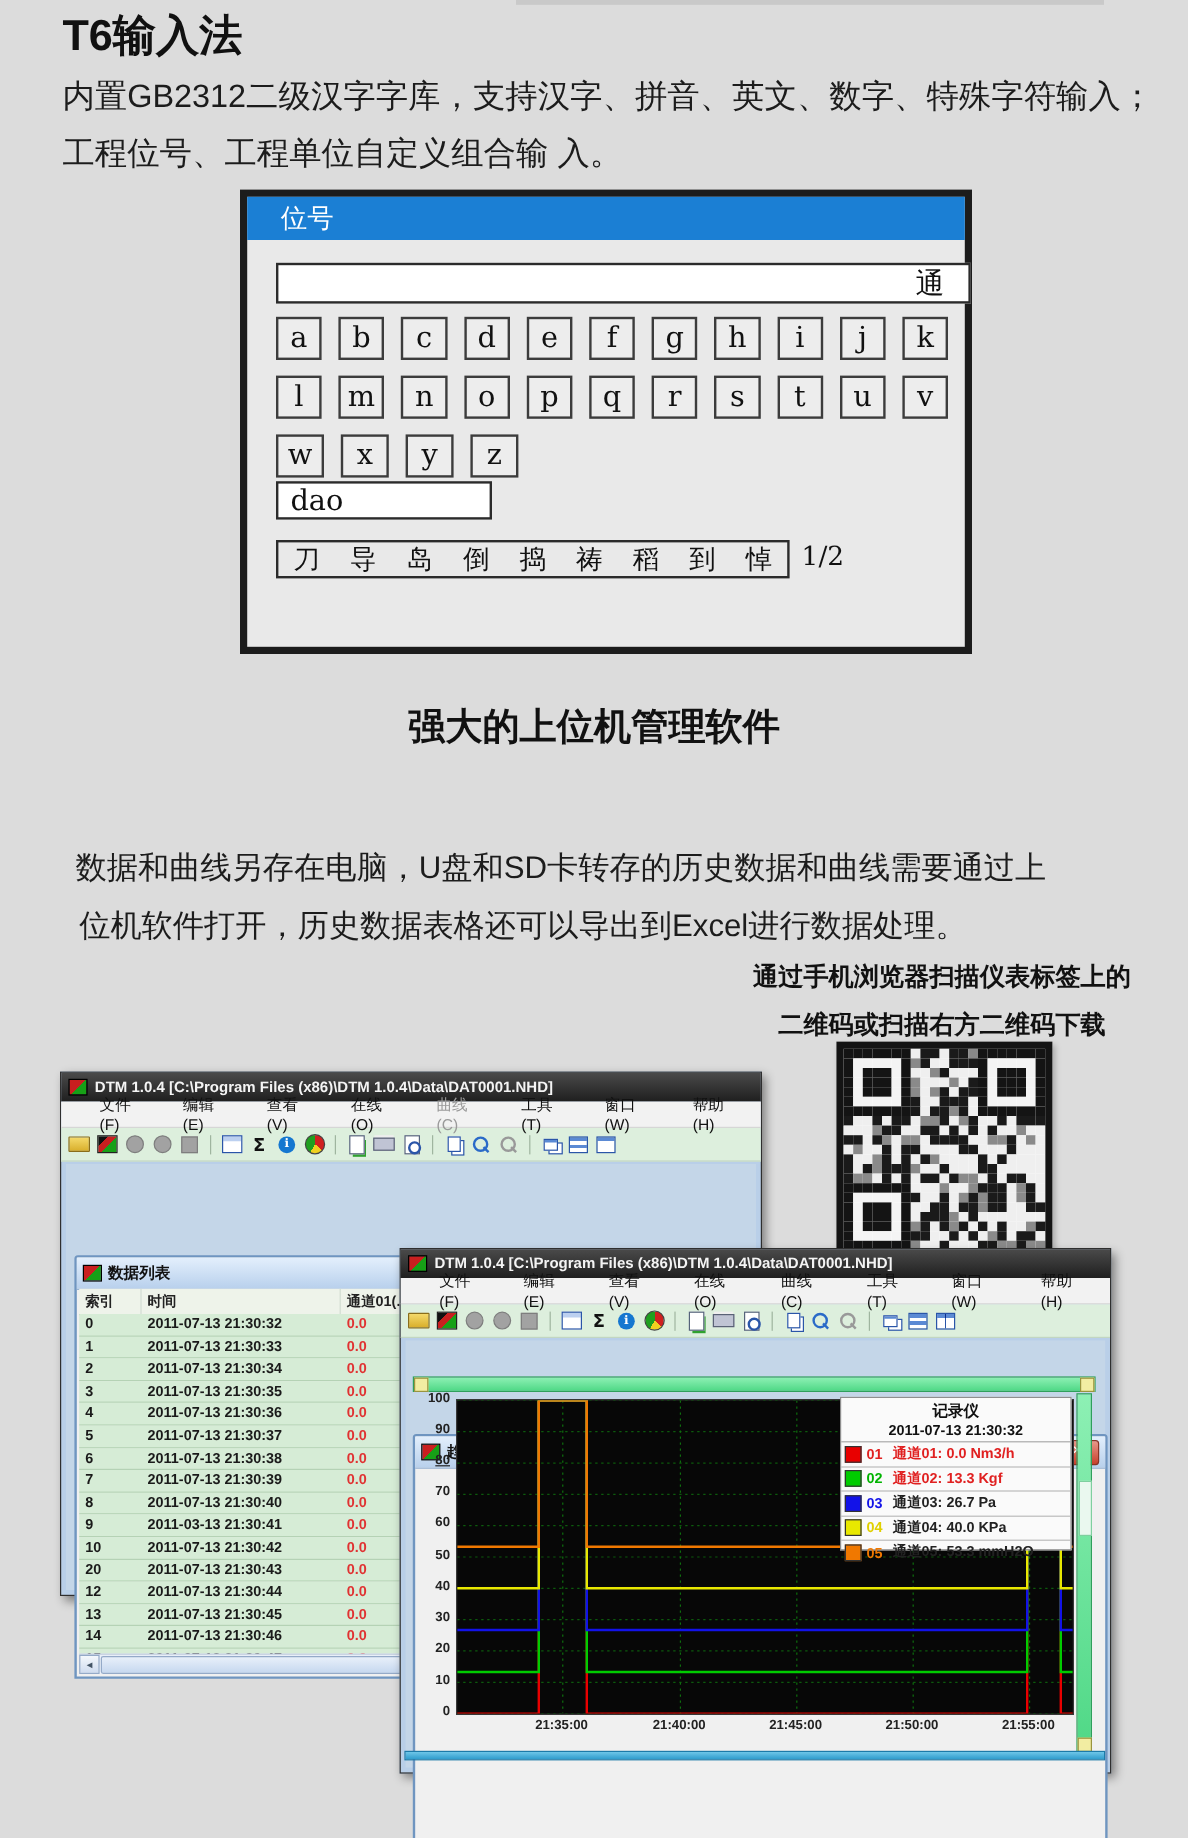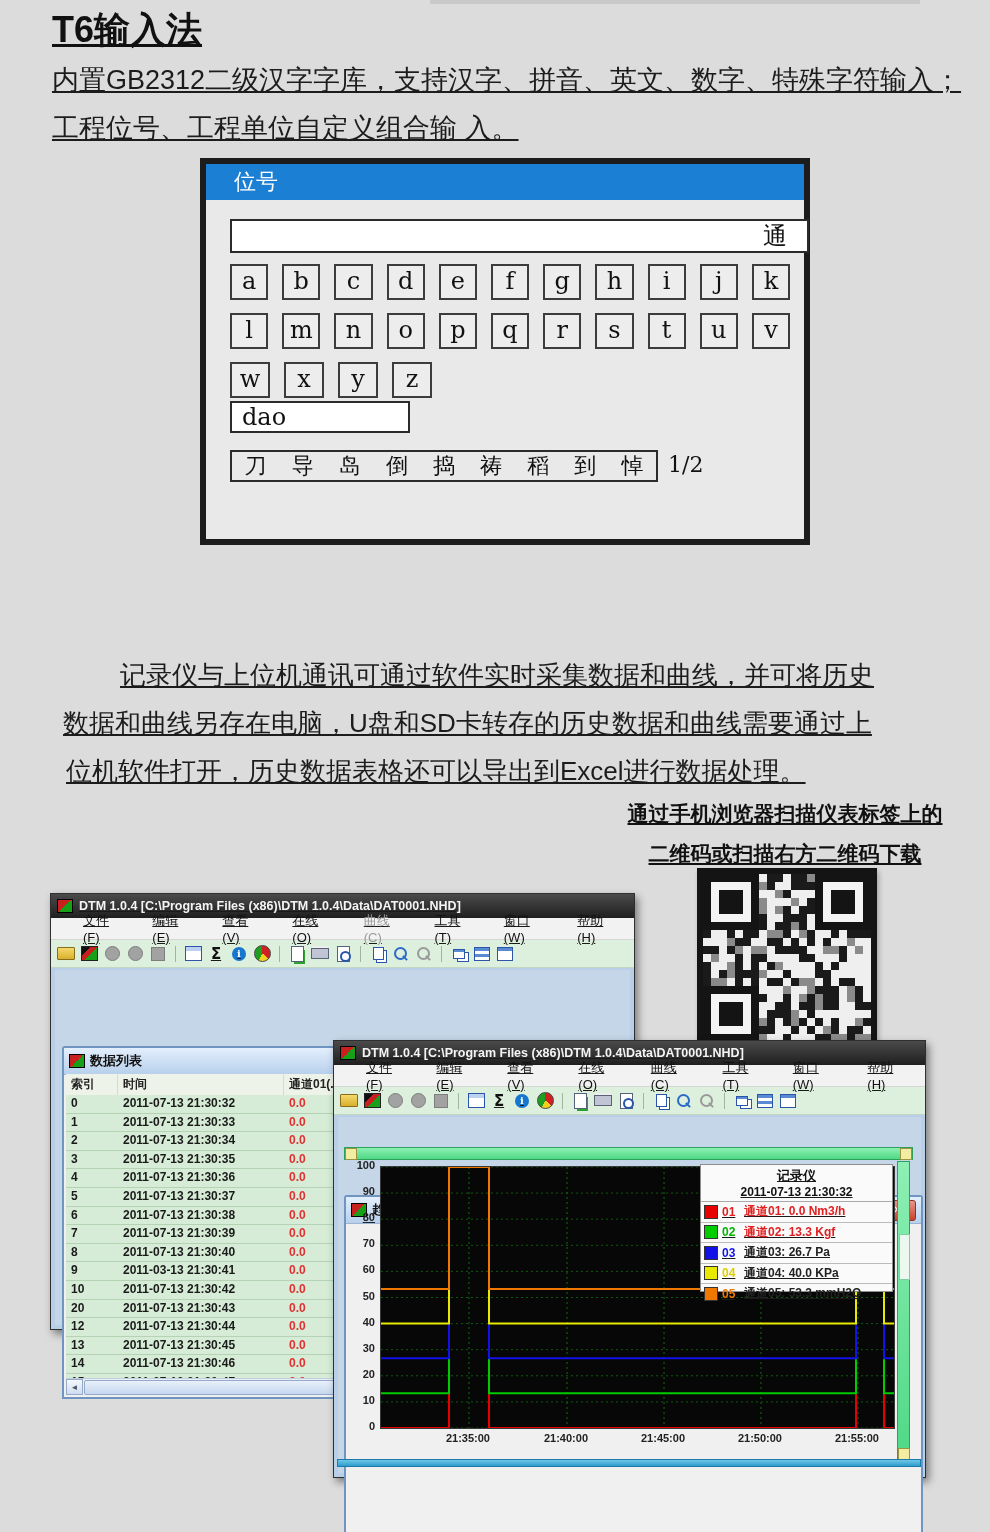--- a/index.html
+++ b/index.html
@@ -1,18 +1,18 @@
 <!DOCTYPE html>
 <html><head>
 <meta charset="utf-8">
 <style>
   html,body{margin:0;padding:0;background:#dcdcdc;}
   #page{position:relative;width:990px;height:1532px;background:#dcdcdc;overflow:hidden;
         font-family:"Liberation Sans","DejaVu Sans",sans-serif;color:#1a1a1a;}
-  .abs{position:absolute;text-decoration:underline;}
+  .abs{position:absolute;}
 
   
   .h1{left:52px;top:6px;font-size:36px;font-weight:700;color:#111;}
   .p1{left:52px;top:62px;font-size:27px;color:#1c1c1c;}
   .p2{left:52px;top:110px;font-size:27px;color:#1c1c1c;}
 
   #dialog{left:200px;top:158px;width:610px;height:387px;background:#e9e9e9;
           border:6px solid #1c1c1c;box-sizing:border-box;}
   #dlg-title{position:absolute;left:0;top:0;right:0;height:36px;background:#1b7fd4;
              color:#fff;font-size:22px;line-height:36px;padding-left:28px;}
@@ -204,21 +204,21 @@
         <span class="cand">倒</span>
         <span class="cand">捣</span>
         <span class="cand">祷</span>
         <span class="cand">稻</span>
         <span class="cand">到</span>
         <span class="cand">悼</span>
       </div>
     <div id="pageind">1/2</div>
   </div>
 
-  <div class="abs para pl1">记录仪与上位机通讯可通过软件实时采集数据和曲线，并可将历史</div>
+  <div class="abs h2">强大的上位机管理软件</div>
   <div class="abs para pl2">数据和曲线另存在电脑，U盘和SD卡转存的历史数据和曲线需要通过上</div>
   <div class="abs para pl3">位机软件打开，历史数据表格还可以导出到Excel进行数据处理。</div>
   <div class="abs qrnote qn1">通过手机浏览器扫描仪表标签上的</div>
   <div class="abs qrnote qn2">二维码或扫描右方二维码下载</div>
   <div class="abs" id="qr">
       <div style="background: rgb(20, 20, 20);"></div>
       <div style="background: rgb(20, 20, 20);"></div>
       <div style="background: rgb(20, 20, 20);"></div>
       <div style="background: rgb(20, 20, 20);"></div>
       <div style="background: rgb(20, 20, 20);"></div>

